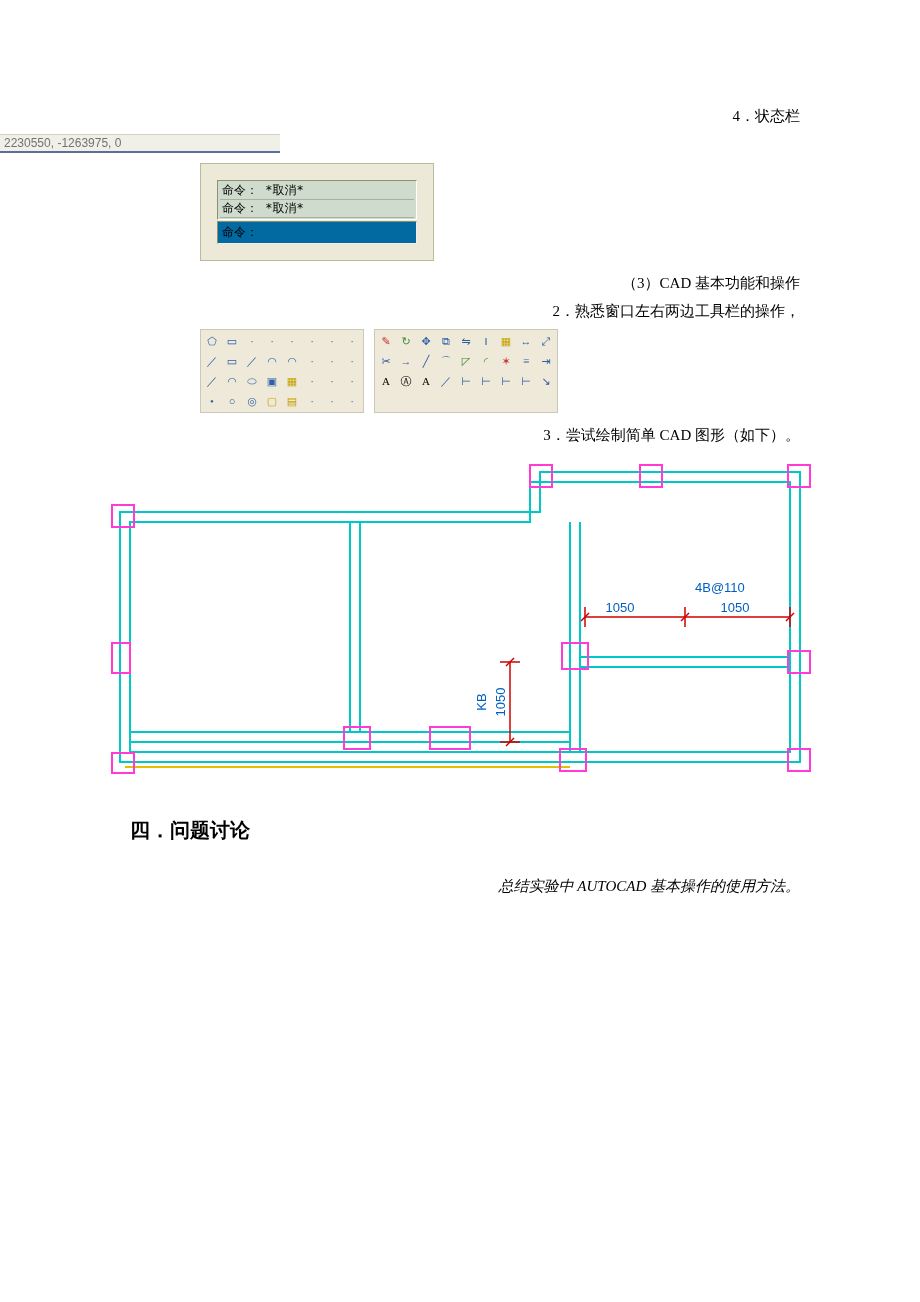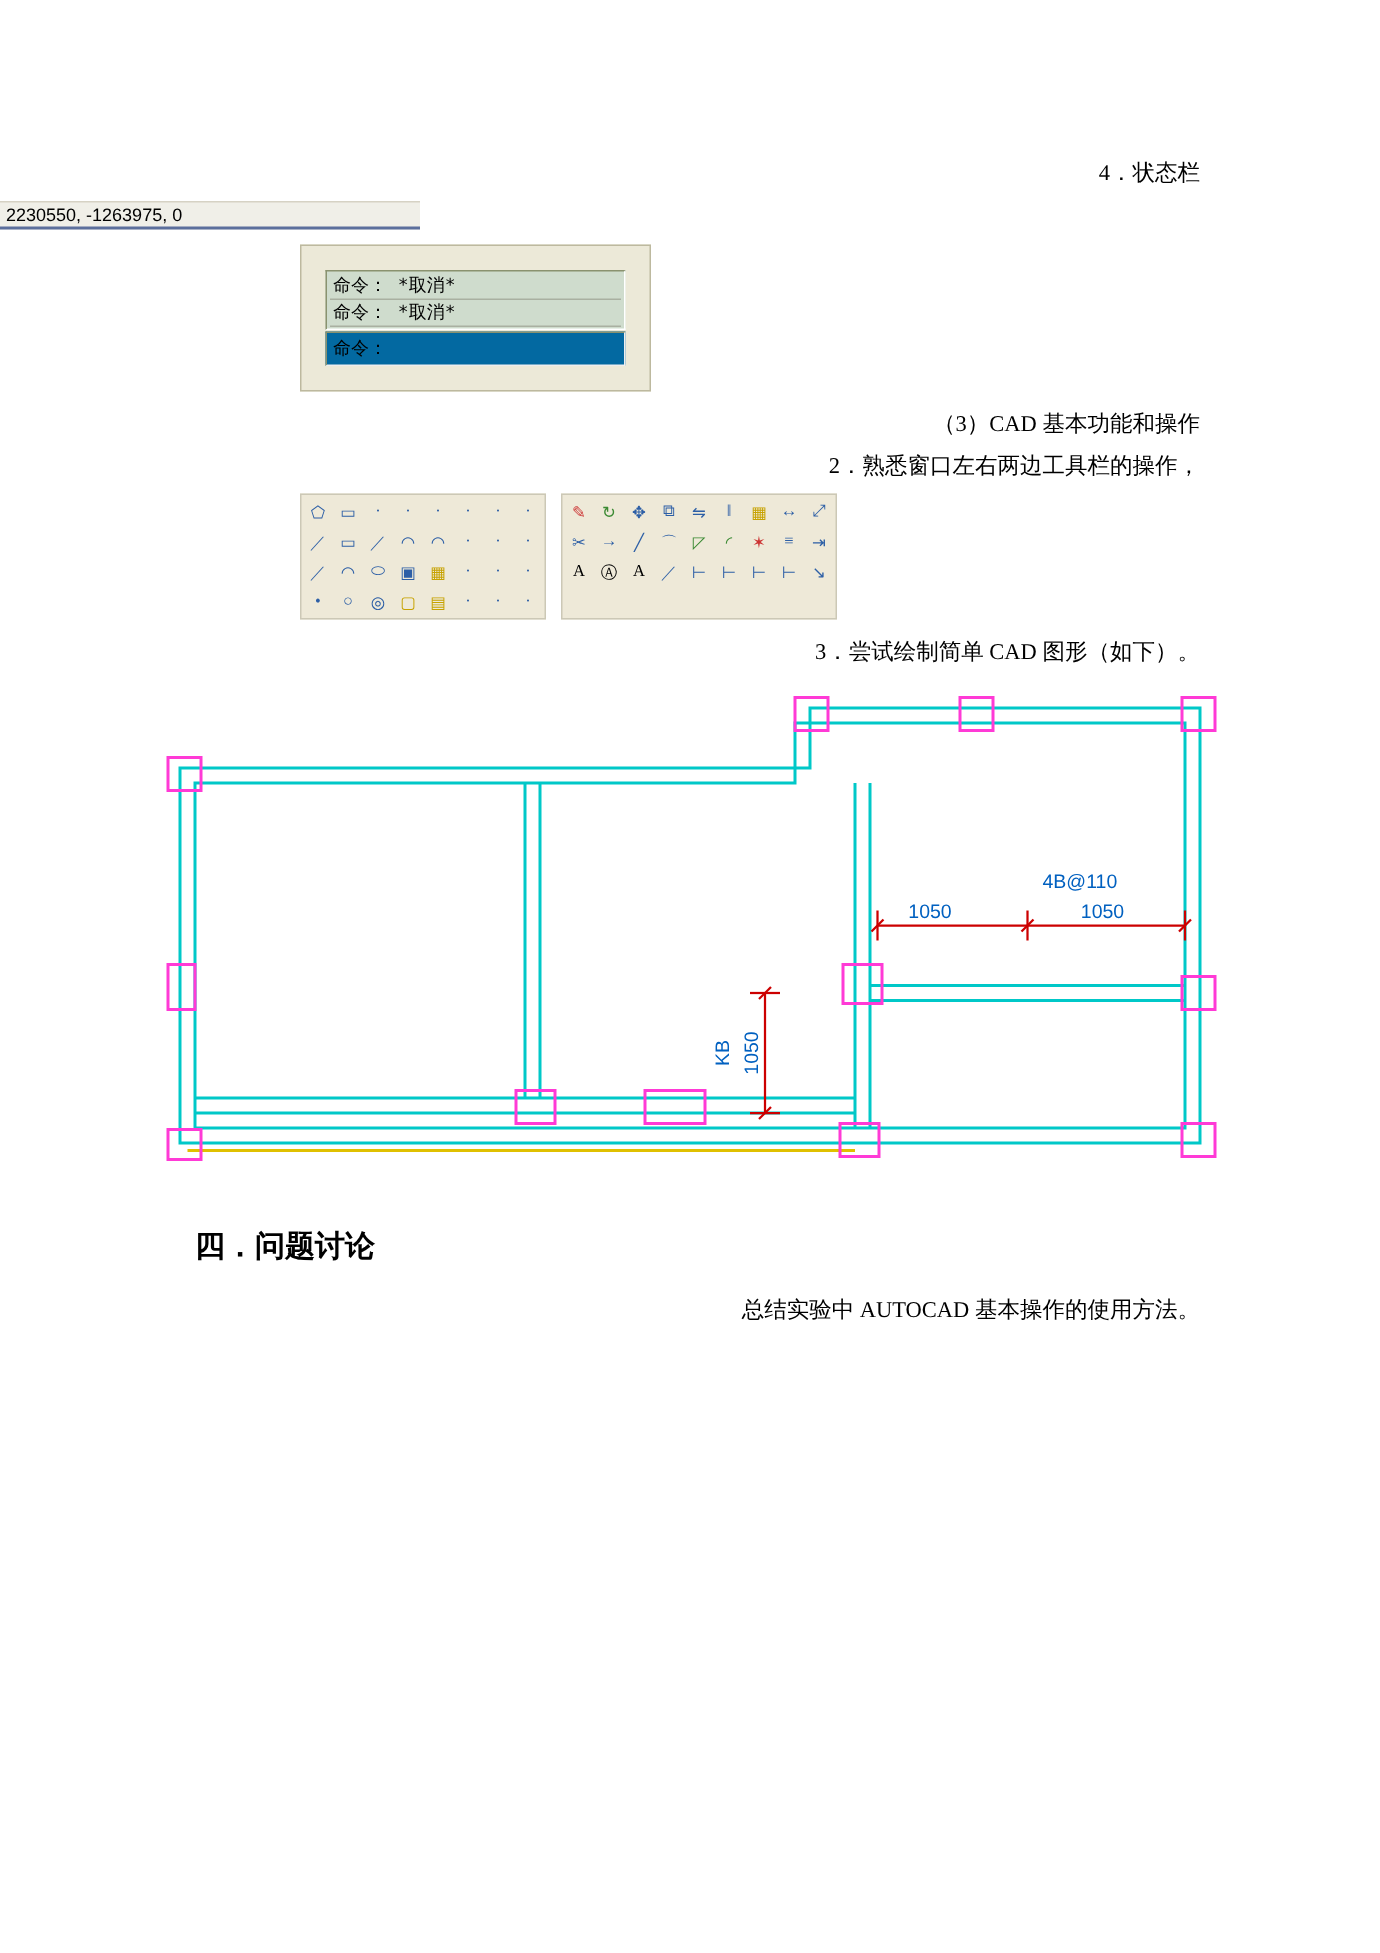--- a/index.html
+++ b/index.html
@@ -9,36 +9,36 @@
     font-family: "SimSun", "宋体", serif;
     font-size: 15px;
     color: #000;
     width: 920px;
   }
   .page {
     padding: 100px 120px 300px 120px;
     position: relative;
   }
   .indent-1 { margin-left: 70px; }
-  .indent-text { margin-left: 20px; }
+  .indent-text { margin-left: 20px; font-style: italic; }
   p { margin: 4px 0; line-height: 1.6; text-align: right; }
 
   
   .statusbar-wrap {
     margin: 6px 0 10px -120px;
     width: 280px;
   }
   .statusbar {
     background: #f0efe8;
     border-top: 1px solid #d6d2c4;
     border-bottom: 2px solid #5c6f9c;
     font-family: Tahoma, Arial, sans-serif;
     font-size: 12px;
     padding: 1px 4px;
-    color: #000000;
+    color: #737373;
   }
 
   
   .cmdbox {
     margin: 6px 0 10px 80px;
     width: 200px;
     background: #ece9d8;
     border: 1px solid #bdb99f;
     padding: 16px;
   }
@@ -101,21 +101,21 @@
     width: 720px;
     height: 330px;
     position: relative;
   }
   .cadwrap svg { display: block; }
 
   h2.section {
     font-family: Liberation Serif, serif;
     font-weight: bold;
     font-size: 20px;
-    margin: 30px 0 18px 10px;
+    margin: 30px 0 30px 10px;
   }
 </style>
 </head>
 <body>
 
 <div class="page">
 
   <p class="indent-1">4．状态栏</p>
 
   <div class="statusbar-wrap">

